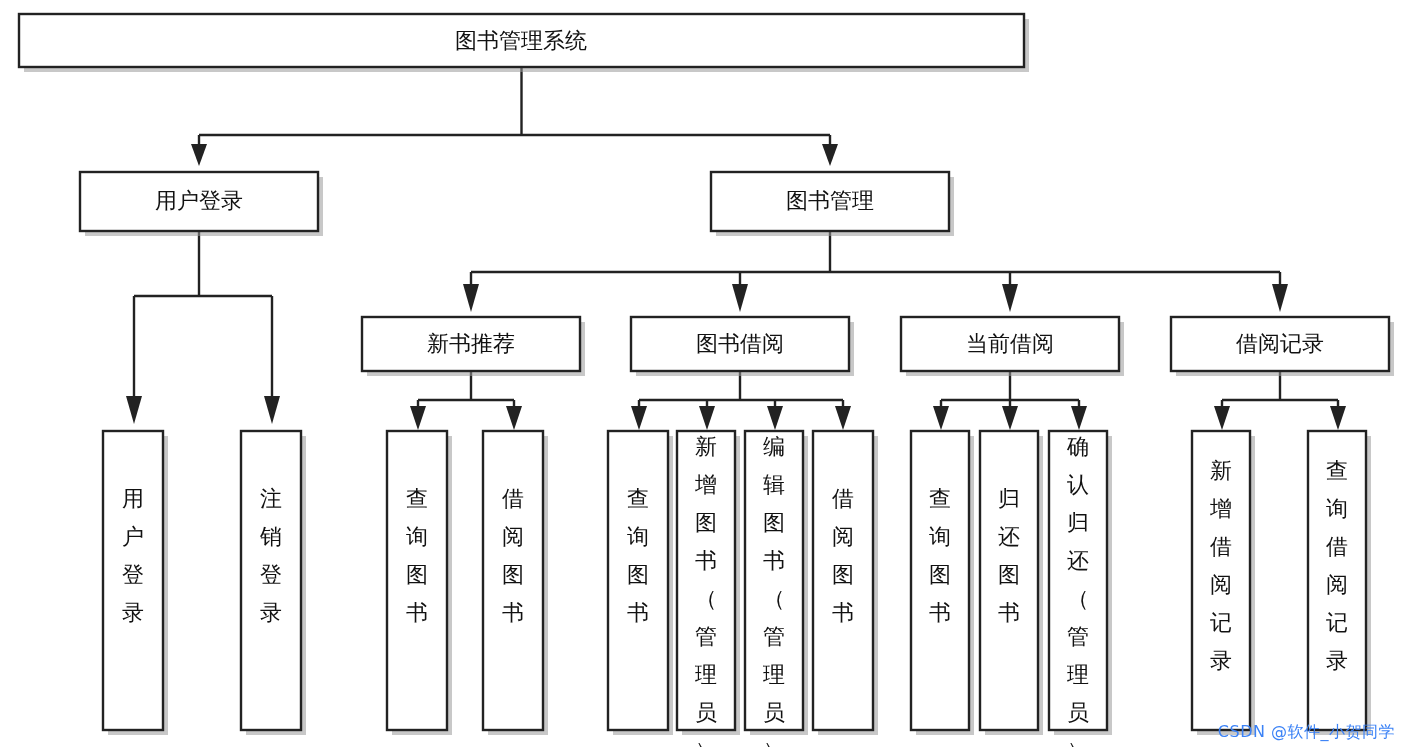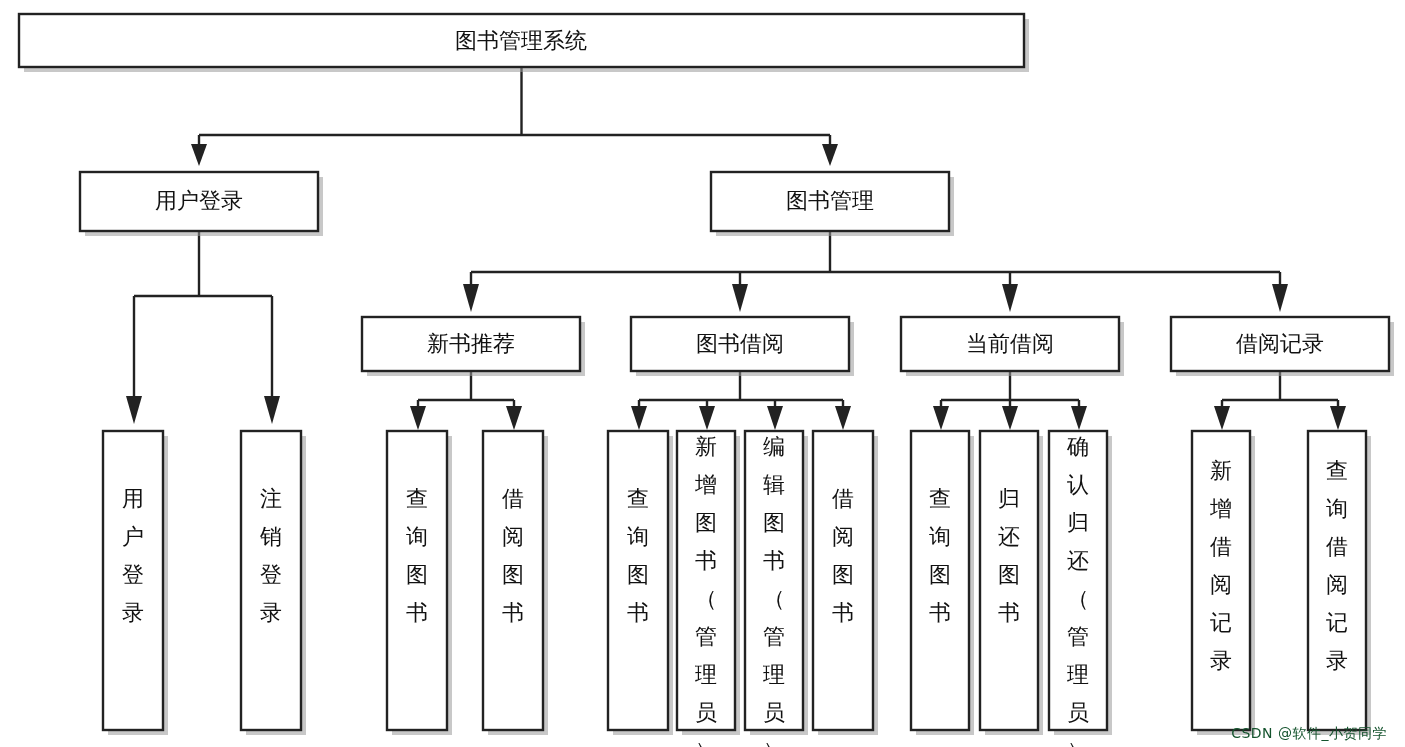--- a/index.html
+++ b/index.html
@@ -55,25 +55,25 @@
     dominant-baseline: middle;
   }
   .node-label-vert {
     fill: #111111;
     font-family: "DejaVu Sans", "Liberation Sans", sans-serif;
     font-size: 22px;
     text-anchor: middle;
   }
   .watermark {
     position: absolute;
-    right: 18px;
+    right: 10px;
     bottom: 4px;
     font-family: "DejaVu Sans", "Liberation Sans", sans-serif;
-    font-size: 14px;
-    color: #14532d;
+    font-size: 16px;
+    color: #3b82f6;
     letter-spacing: 0.5px;
     white-space: nowrap;
     user-select: none;
   }
 </style>
 </head>
 <body>
 
 <div id="diagram-root">
 

